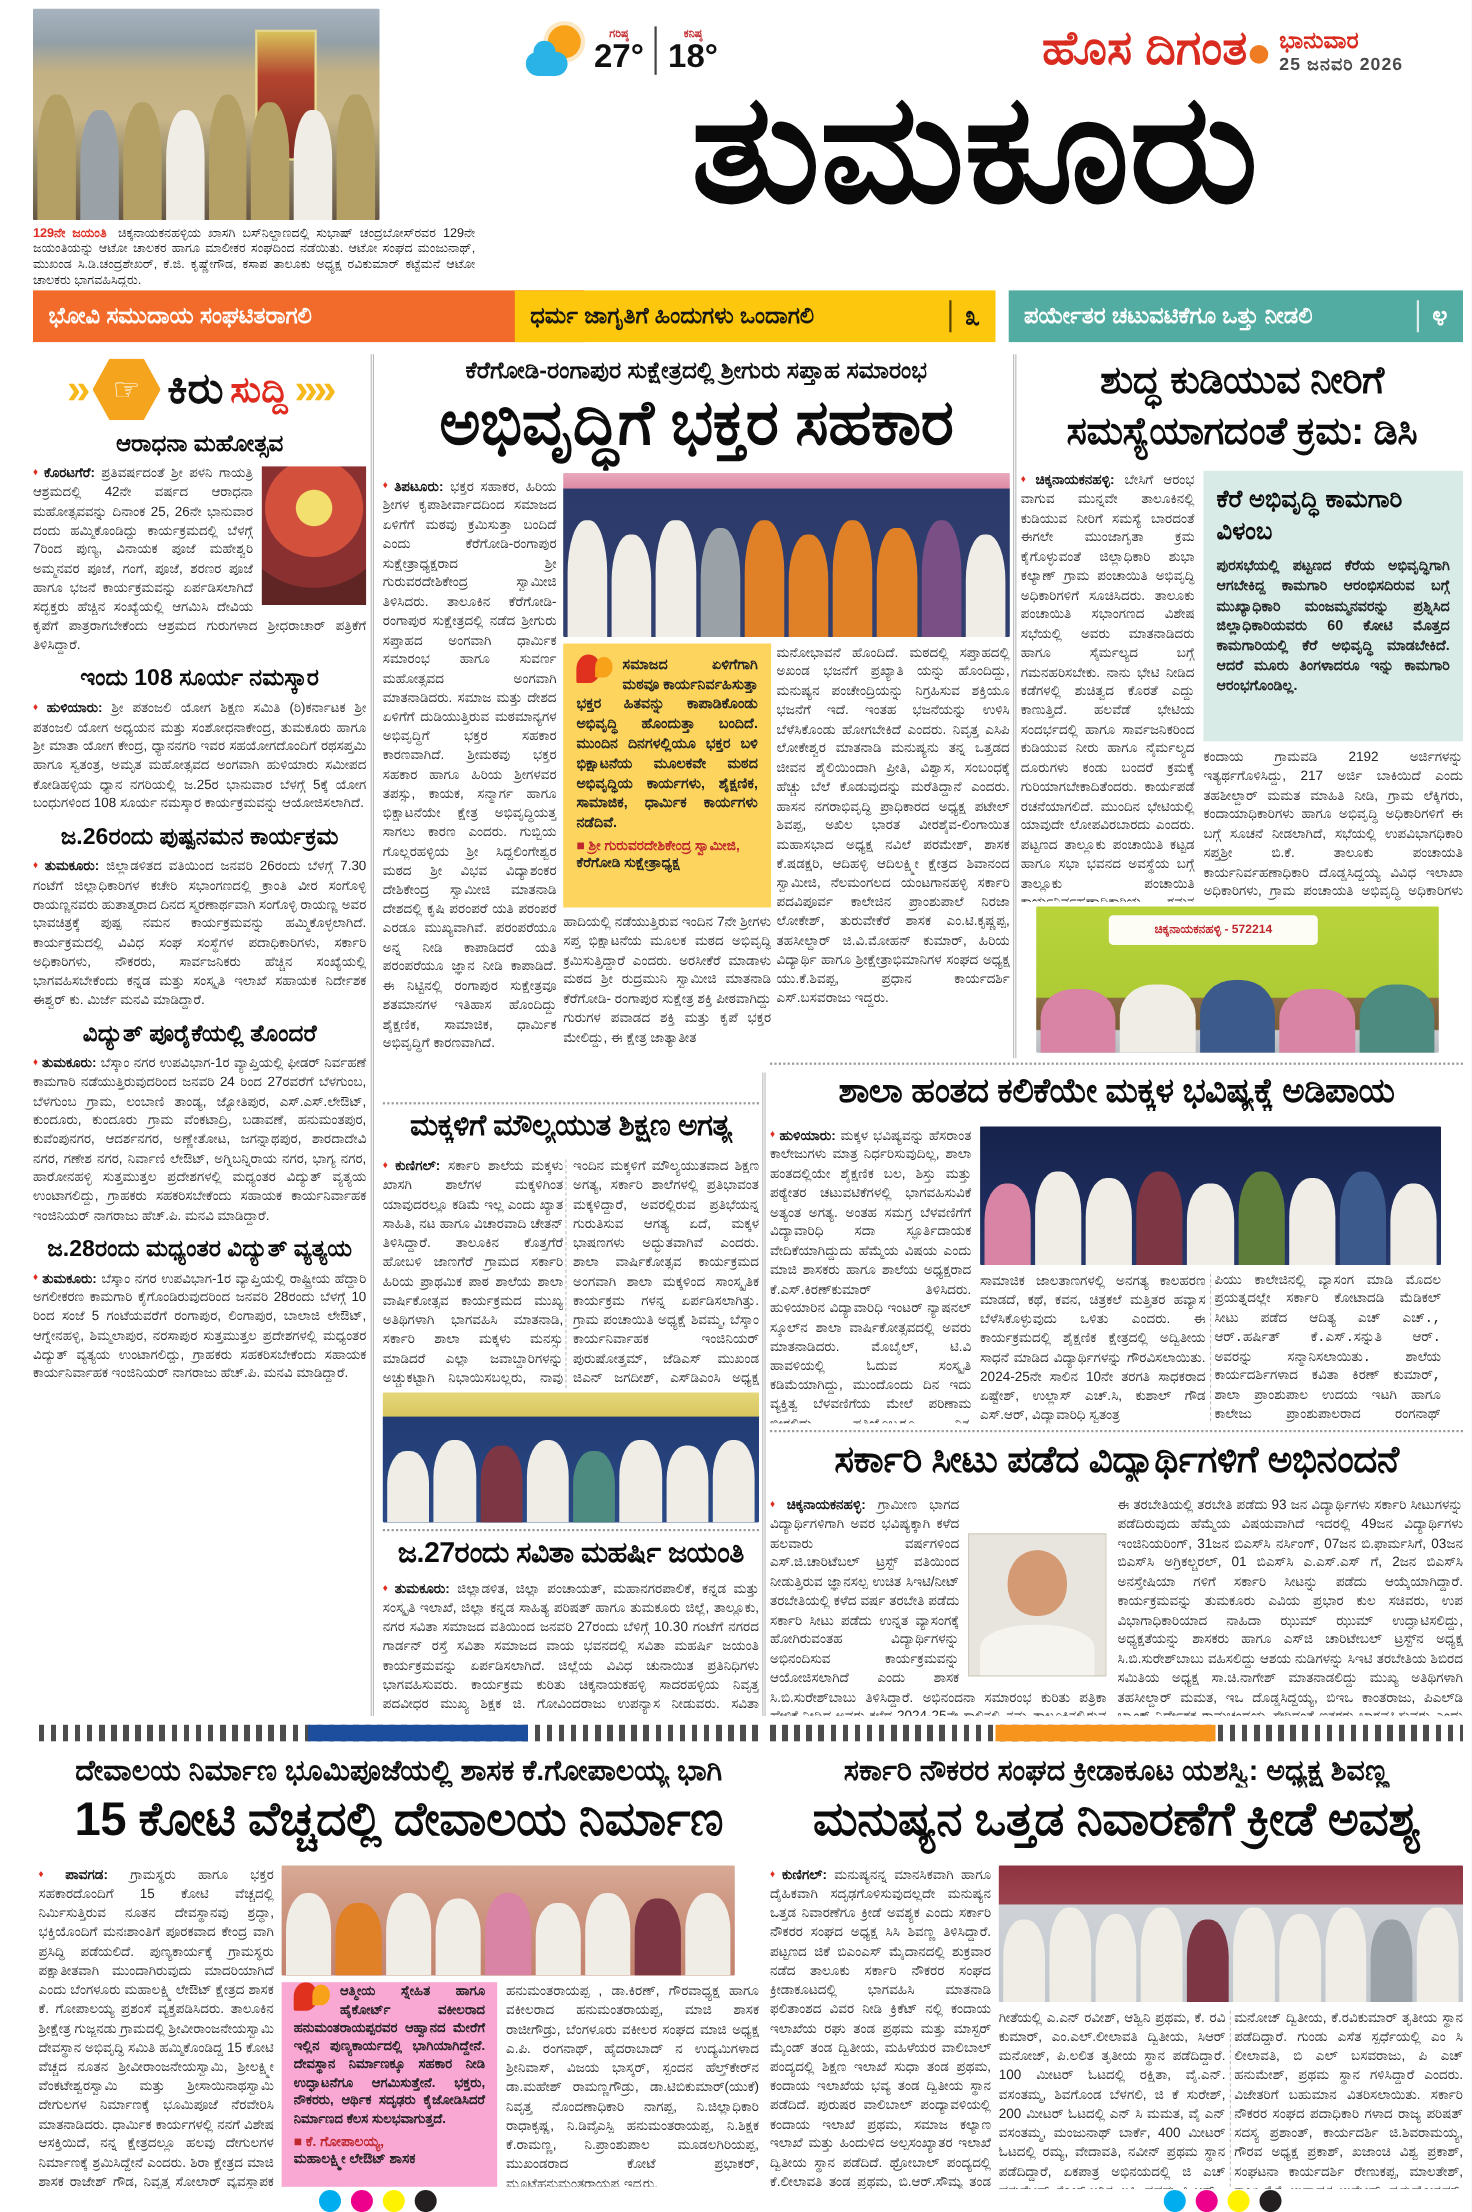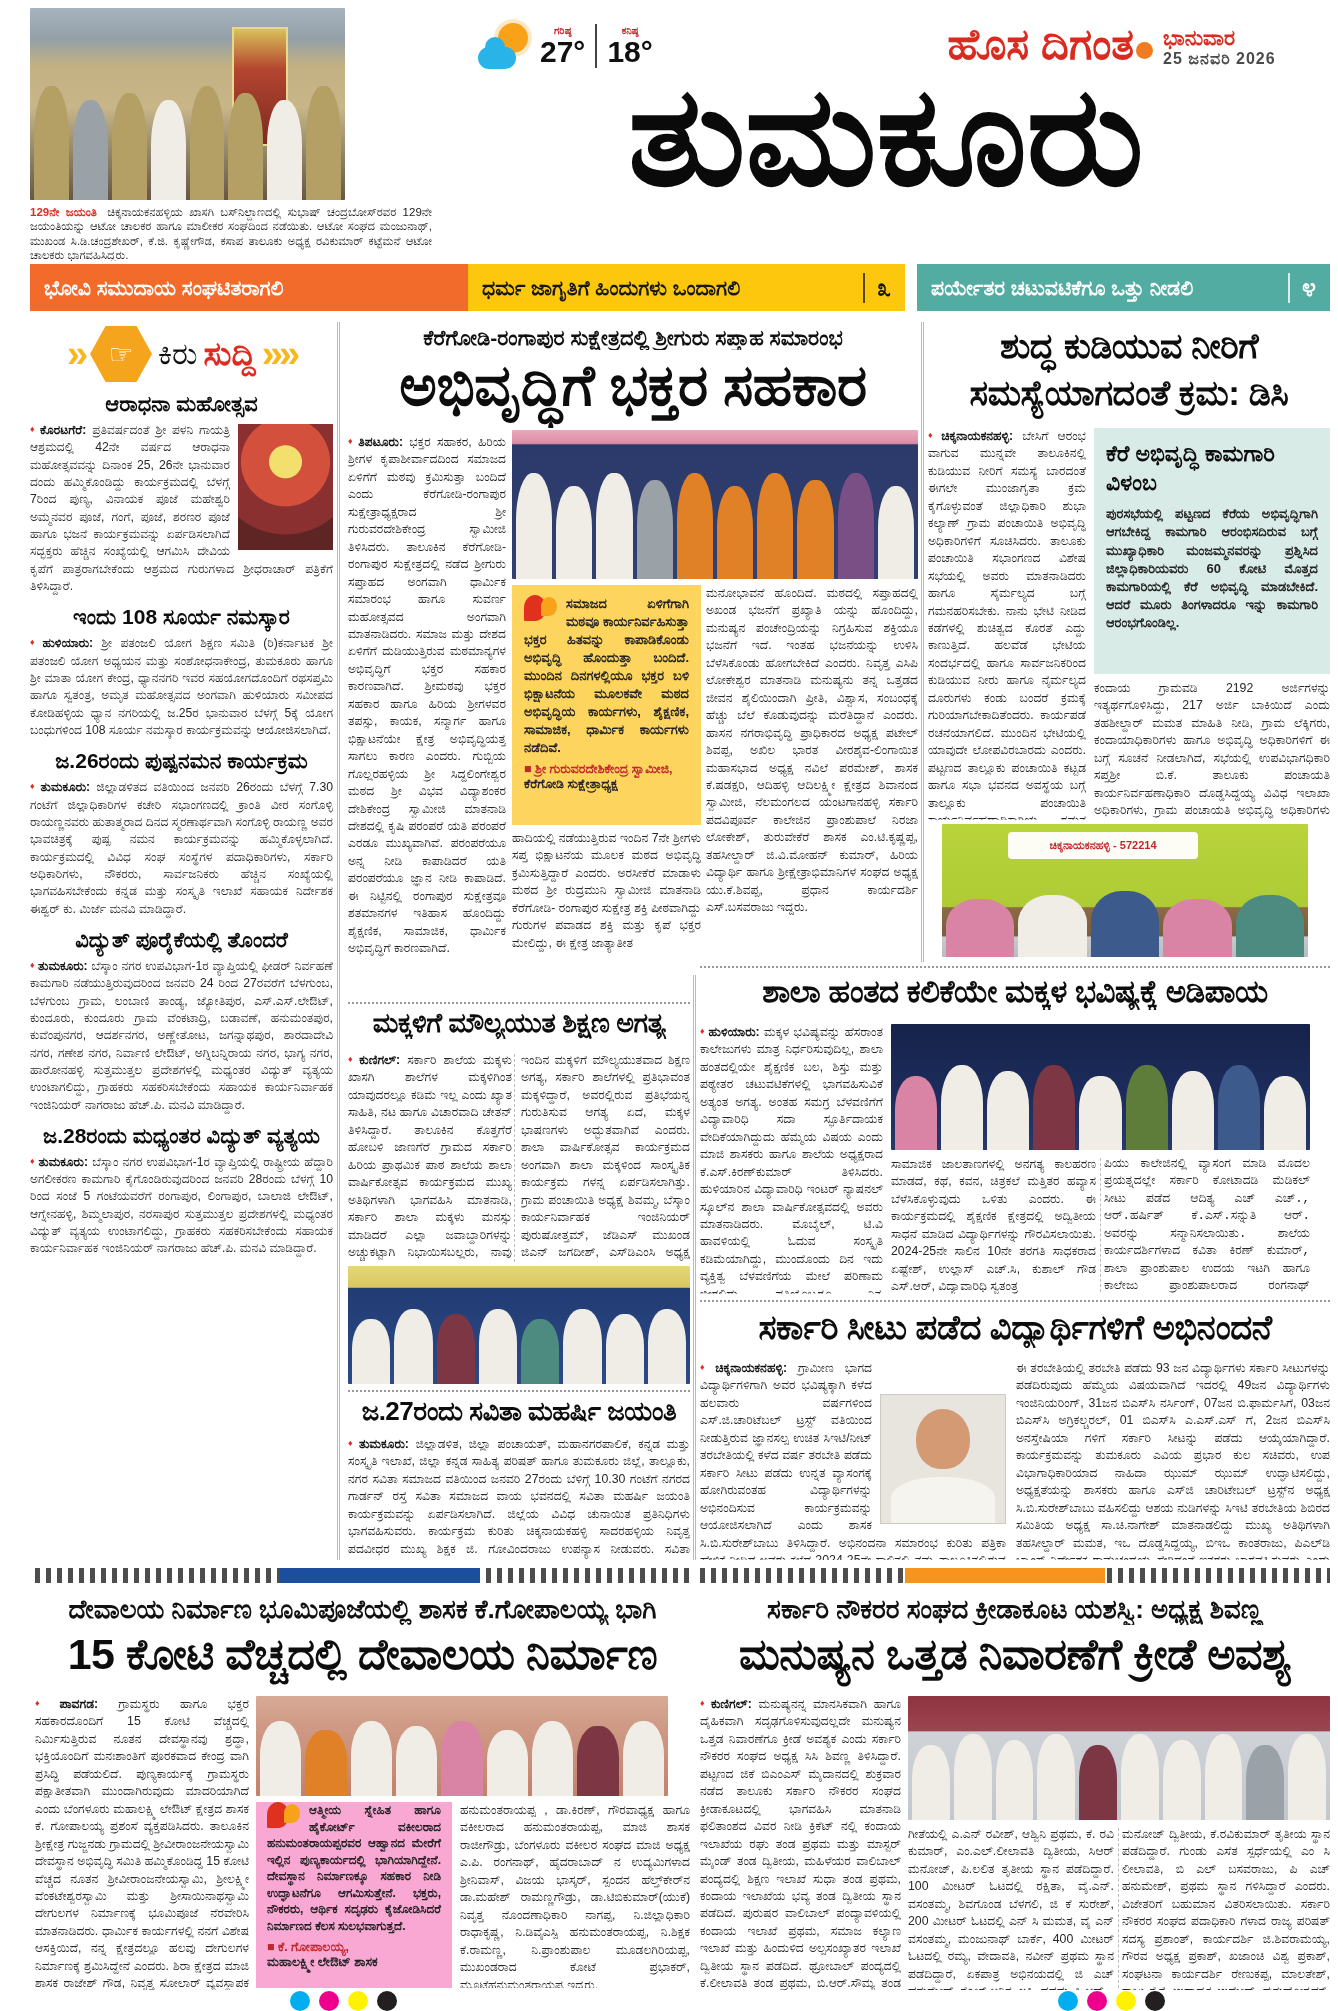--- a/index.html
+++ b/index.html
@@ -62,21 +62,21 @@
   .bar .num { margin-left:auto; padding-left:12px; font-size:25px; font-weight:900; }
   #bar-1 .num, #bar-3 .num { border-left:2px solid rgba(255,255,255,.8); }
   #bar-2 .num { border-left:2px solid rgba(0,0,0,.65); }
 
   
   #briefs { left:30px; top:320px; width:303px; height:1242px; overflow:hidden; }
   #briefs-badge { display:flex; align-items:center; justify-content:center; gap:6px; margin:6px 0 10px; }
   .hex { width:62px; height:56px; background:#f5a51d; clip-path:polygon(25% 0,75% 0,100% 50%,75% 100%,25% 100%,0 50%);
      display:flex; align-items:center; justify-content:center; color:#fff; font-size:28px; }
   .chev { color:#f7b81c; font-weight:900; font-size:38px; line-height:1; letter-spacing:-4px; }
-  #briefs-badge .t1 { font-size:30px; font-weight:400; color:#111; }
+  #briefs-badge .t1 { font-size:39px; font-weight:700; color:#111; }
   #briefs-badge .t2 { font-size:33px; font-weight:900; color:#e02b20; }
   .brief h3 { font-size:21px; font-weight:900; text-align:center; margin:10px 0 6px; color:#0d0d0d; }
   .brief .body-text { font-size:12.2px; }
   #deity-thumb { float:right; width:95px; height:126px; margin:2px 0 4px 8px;
      background:radial-gradient(circle at 50% 30%, #f3df6d 0 16%, #d3503c 17% 44%, #8a3030 45% 72%, #5f2424 73% 100%); }
 
   
   #lead-kicker { left:348px; top:326px; width:570px; font-size:21px; }
   #lead-headline { left:346px; top:352px; width:574px; height:76px; font-size:57px; white-space:nowrap; }
   #lead-col1 { left:348px; top:434px; width:158px; height:564px; }

